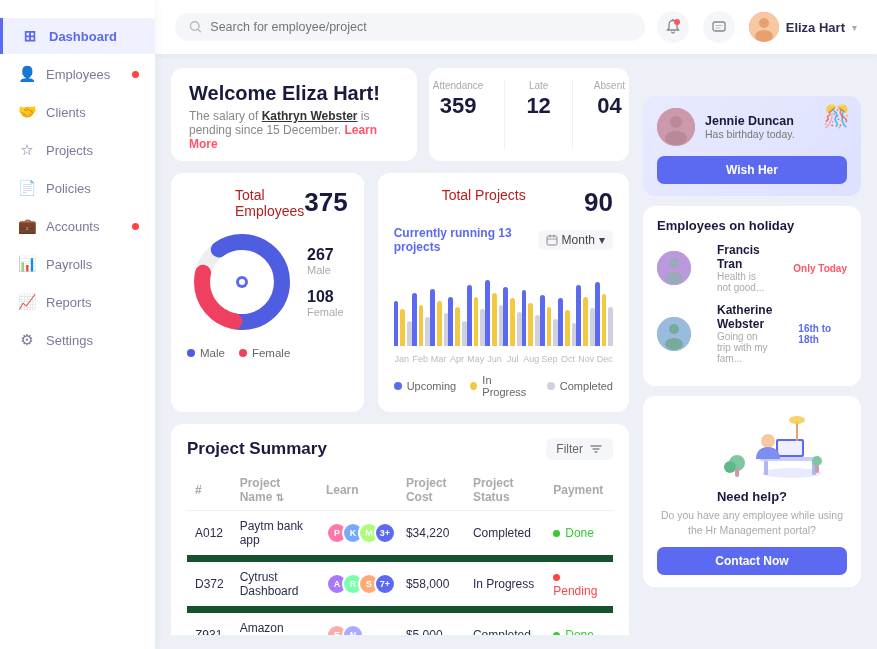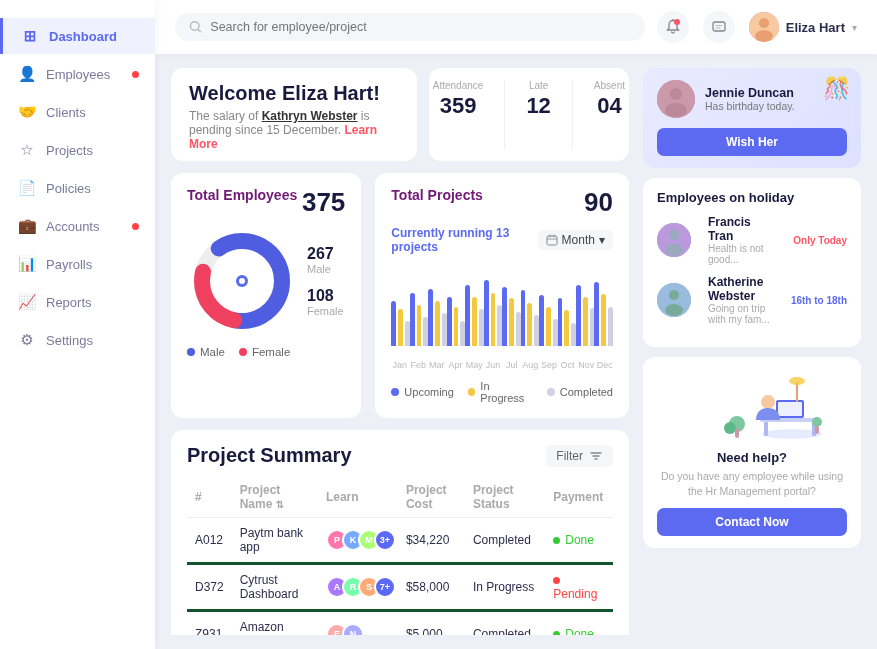--- a/index.html
+++ b/index.html
@@ -200,22 +200,23 @@
     }
 
     .card-header {
       display: flex;
       justify-content: space-between;
       align-items: flex-start;
       margin-bottom: 8px;
     }
     .card-title {
       font-size: 14px;
-      font-weight: 700;
-      color: #701a75;
+      font-weight: 400;
+      color: #b91c1c;
+      margin-left: 48px;
     }
     .card-count {
       font-size: 26px;
       font-weight: 800;
       color: #1a1a3e;
     }
 
     
     .donut-wrap {
       display: flex;
@@ -278,21 +279,21 @@
     .bar {
       border-radius: 3px 3px 0 0;
       flex: 1;
     }
     .bar-upcoming { background: #5b6af0; }
     .bar-inprogress { background: #f5c842; }
     .bar-completed { background: #d0d0e0; }
     .bar-labels {
       display: flex;
       gap: 3px;
-      margin-top: 8px;
+      margin-top: 2px;
     }
     .bar-label {
       flex: 1;
       text-align: center;
       font-size: 9px;
       color: #bbb;
     }
     .chart-legend {
       display: flex;
       gap: 14px;
@@ -317,21 +318,21 @@
       border-radius: 12px;
       padding: 14px 16px;
     }
     .ps-header {
       display: flex;
       justify-content: space-between;
       align-items: center;
       margin-bottom: 10px;
     }
     .ps-title {
-      font-size: 20px;
+      font-size: 17px;
       font-weight: 700;
       color: #1a1a3e;
     }
     .filter-btn {
       display: flex;
       align-items: center;
       gap: 6px;
       font-size: 12px;
       color: #666;
       cursor: pointer;
@@ -346,21 +347,21 @@
     }
     th {
       color: #aaa;
       font-weight: 600;
       padding: 6px 8px;
       text-align: left;
       border-bottom: 1px solid #f0f0f0;
     }
     td {
       padding: 8px 8px;
-      border-bottom: 3px solid #14532d;
+      border-bottom: 7px solid #14532d;
       color: #2d2d4e;
     }
     .team-avatars {
       display: flex;
     }
     .team-avatar {
       width: 22px;
       height: 22px;
       border-radius: 50%;
       border: 2px solid #fff;
@@ -422,20 +423,21 @@
       margin: 0 4px;
     }
 
     
     .birthday-card {
       background: linear-gradient(135deg, #e8eaff 0%, #dde1ff 100%);
       border-radius: 12px;
       padding: 12px 14px;
       position: relative;
       overflow: hidden;
+      margin-top: 28px;
     }
     .birthday-inner {
       display: flex;
       align-items: center;
       gap: 10px;
     }
     .birthday-avatar {
       width: 38px;
       height: 38px;
       border-radius: 50%;
@@ -478,21 +480,21 @@
     }
     .holiday-title {
       font-size: 13px;
       font-weight: 700;
       color: #1a1a3e;
       margin-bottom: 10px;
     }
     .holiday-item {
       display: flex;
       align-items: center;
-      gap: 17px;
+      gap: 26px;
       margin-bottom: 10px;
     }
     .holiday-avatar {
       width: 34px;
       height: 34px;
       border-radius: 50%;
       background: #c9d;
       display: flex;
       align-items: center;
       justify-content: center;

